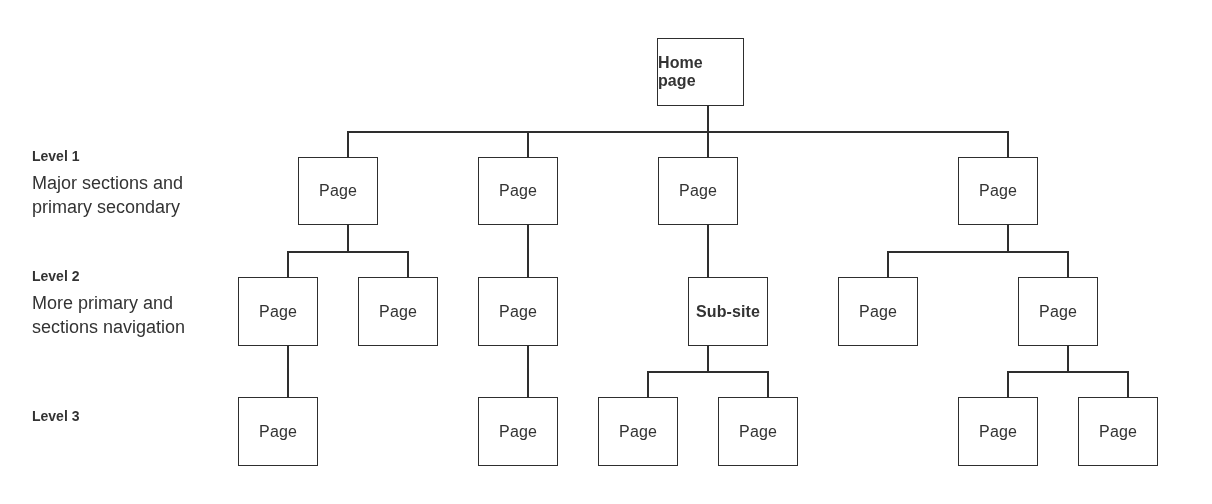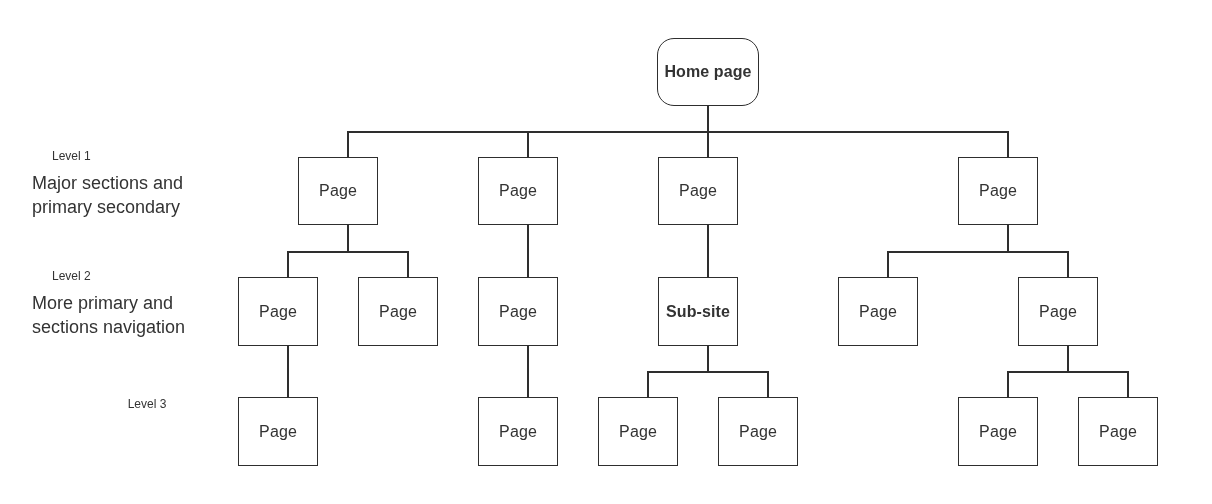--- a/index.html
+++ b/index.html
@@ -25,41 +25,40 @@
     background: #ffffff;
     display: flex;
     align-items: center;
     justify-content: center;
     font-size: 16px;
     color: #333333;
     box-sizing: border-box;
     letter-spacing: 0.1px;
   }
   .node.bold { font-weight: bold; }
-  .node.wide { width: 102px; border-radius: 17px; }
+  .node.wide { width: 87px; }
   
   .vline, .hline {
     position: absolute;
     background: #2e2e2e;
   }
   .vline { width: 1.5px; }
   .hline { height: 1.5px; }
   
   .side-label {
     position: absolute;
     left: 32px;
     width: 210px;
     color: #333333;
   }
   .side-title {
-    font-weight: normal;
-    font-size: 12px;
+    font-weight: bold;
+    font-size: 14px;
     line-height: 24px;
     margin-bottom: 3px;
-    margin-left: 20px;
   }
   .side-desc {
     font-size: 18px;
     line-height: 24px;
   }
 </style>
 </head>
 <body>
 
 <div class="canvas">
@@ -73,21 +72,21 @@
   </div>
 
   <div class="side-label" style="top:264px;">
     <div class="side-title">Level 2</div>
     <div class="side-desc">
       <span>More primary and</span><br>
       <span>sections navigation</span>
     </div>
   </div>
 
-  <div class="side-label" style="top:392px;text-align:center;">
+  <div class="side-label" style="top:404px;">
     <div class="side-title">Level 3</div>
   </div>
 
   <div class="vline" style="left:707px; top:106px; height:51px;"></div>
 
   <div class="hline" style="left:348px; top:131px; width:661px;"></div>
 
   <div class="vline" style="left:347px; top:131px; height:26px;"></div>
   <div class="vline" style="left:527px; top:131px; height:26px;"></div>
   <div class="vline" style="left:1007px; top:131px; height:26px;"></div>
@@ -139,21 +138,21 @@
 
   <div class="node" style="left:238px; top:277px; height:69px;">
     <span>Page</span>
   </div>
   <div class="node" style="left:358px; top:277px; height:69px;">
     <span>Page</span>
   </div>
   <div class="node" style="left:478px; top:277px; height:69px;">
     <span>Page</span>
   </div>
-  <div class="node bold" style="left:658px; top:277px; height:69px;">
+  <div class="node bold" style="left:688px; top:277px; height:69px;">
     <span>Sub-site</span>
   </div>
   <div class="node" style="left:838px; top:277px; height:69px;">
     <span>Page</span>
   </div>
   <div class="node" style="left:1018px; top:277px; height:69px;">
     <span>Page</span>
   </div>
 
   <div class="node" style="left:238px; top:397px; height:69px;">

